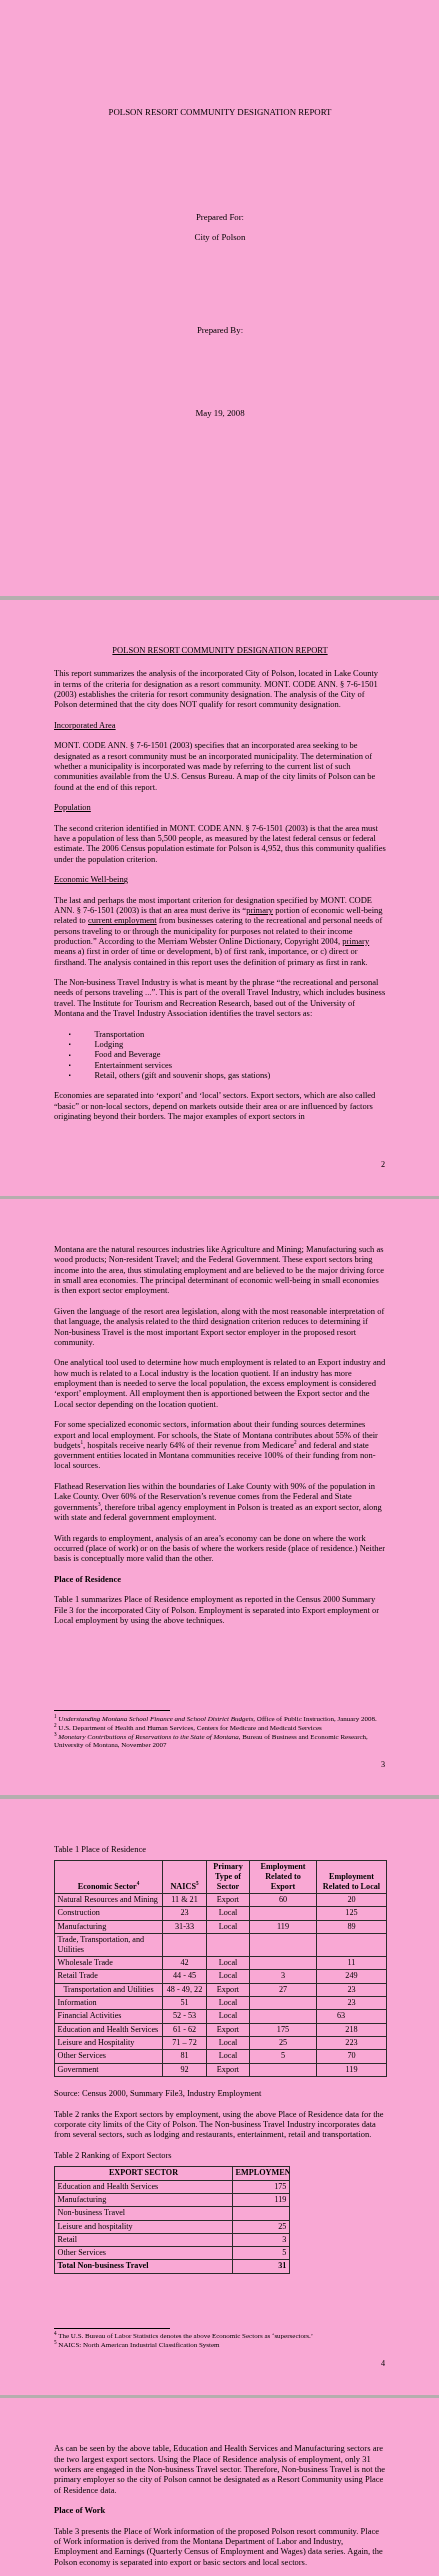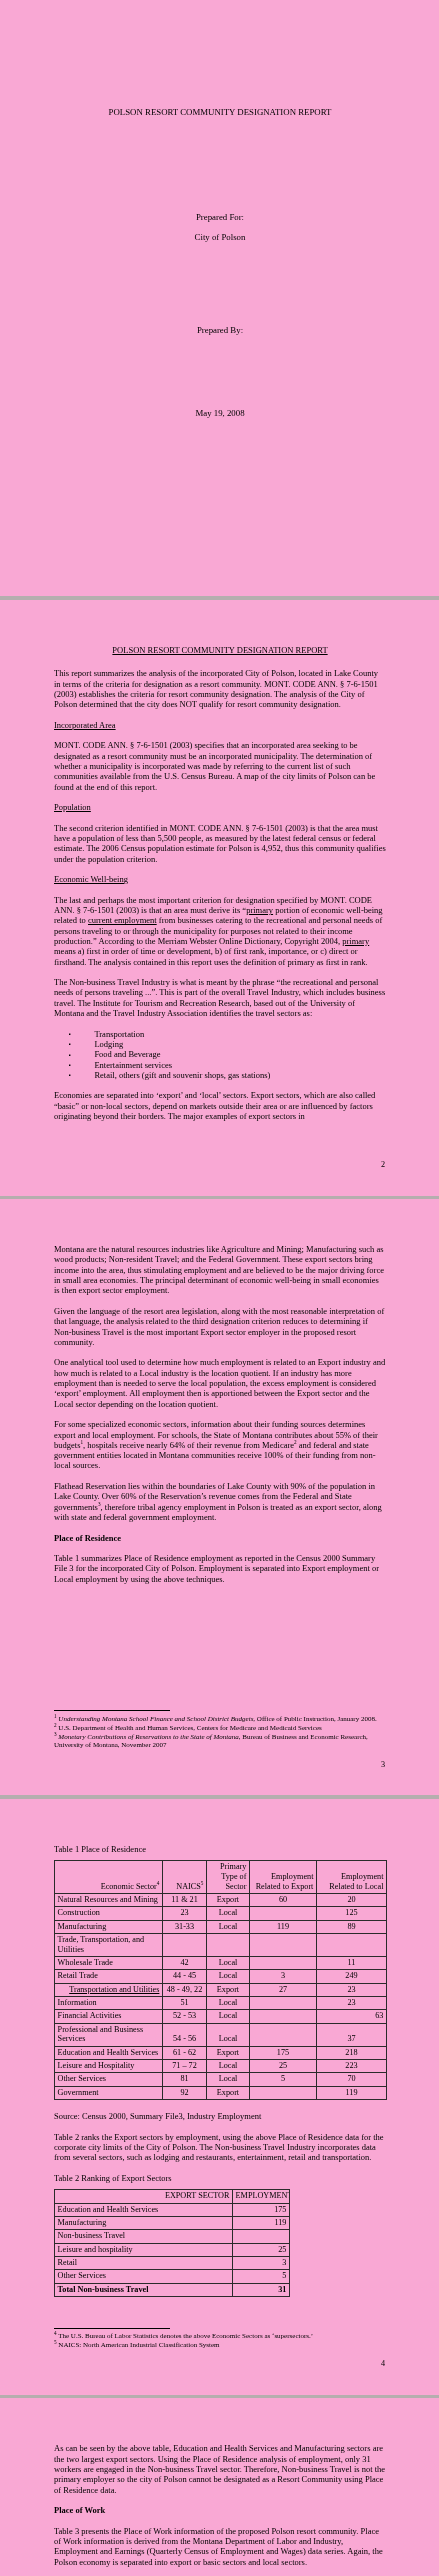--- a/index.html
+++ b/index.html
@@ -16,21 +16,21 @@
   .h-b{font-weight:bold;}
   .u{text-decoration:underline;}
   .i{font-style:italic;}
   sup{font-size:5.2px;line-height:0;}
   ul.bullets{margin:10.3px 0 0 14.4px;padding:0;list-style:none;}
   ul.bullets li{position:relative;padding-left:26px;line-height:10.3px;}
   ul.bullets li::before{content:"▪";position:absolute;left:0;top:0.5px;font-size:5.7px;}
   .tablewrap{margin-top:6.2px;}
   table.data-table{border-collapse:collapse;table-layout:fixed;font-size:8.2px;}
   table.data-table th,table.data-table td{border:0.5px solid #2b2b2b;padding:1px 2.6px 1.5px 2.6px;vertical-align:bottom;line-height:9.8px;overflow:hidden;}
-  table.data-table thead th{font-weight:normal;text-align:right;border-bottom:1.5px solid #2b2b2b;}
+  table.data-table thead th{font-weight:bold;text-align:center;border-bottom:1.5px solid #2b2b2b;}
   td.indent{padding-left:13.4px;}
   tr.bold-row td{font-weight:bold;}
   .table-source{margin-top:11.3px;}
   .footnotes{position:absolute;left:54px;right:54px;bottom:45px;font-size:7px;line-height:8.8px;}
   .fn-rule{width:116px;border-top:1px solid #000;margin-bottom:3.6px;}
   .footnotes p{margin:0;}
   .pagenum{position:absolute;right:55px;bottom:25px;font-size:8.2px;}
 </style>
 </head>
 <body>
@@ -69,20 +69,21 @@
       <div class="pagenum">2</div>
     </div>
   <div class="sep"></div>
   <div class="page body-page">
       <div class="content">
         <p style="margin-top: 0px;"><span>Montana are the natural resources industries like Agriculture and Mining; Manufacturing such as wood products; Non-resident Travel; and the Federal Government. These export sectors bring income into the area, thus stimulating employment and are believed to be the major driving force in small area economies. The principal determinant of economic well-being in small economies is then export sector employment.</span></p>
         <p style="margin-top: 10.3px;"><span>Given the language of the resort area legislation, along with the most reasonable interpretation of that language, the analysis related to the third designation criterion reduces to determining if Non-business Travel is the most important Export sector employer in the proposed resort community.</span></p>
         <p style="margin-top: 10.3px;"><span>One analytical tool used to determine how much employment is related to an Export industry and how much is related to a Local industry is the location quotient. If an industry has more employment than is needed to serve the local population, the excess employment is considered ‘export’ employment. All employment then is apportioned between the Export sector and the Local sector depending on the location quotient.</span></p>
         <p style="margin-top: 10.3px;"><span>For some specialized economic sectors, information about their funding sources determines export and local employment. For schools, the State of Montana contributes about 55% of their budgets</span><sup>1</sup><span>, hospitals receive nearly 64% of their revenue from Medicare</span><sup>2</sup><span> and federal and state government entities located in Montana communities receive 100% of their funding from non-local sources.</span></p>
         <p style="margin-top: 10.3px;"><span>Flathead Reservation lies within the boundaries of Lake County with 90% of the population in Lake County. Over 60% of the Reservation’s revenue comes from the Federal and State governments</span><sup>3</sup><span>, therefore tribal agency employment in Polson is treated as an export sector, along with state and federal government employment.</span></p>
+        <p style="margin-top: 10.3px;"><span>With regards to employment, analysis of an area’s economy can be done on where the work occurred (place of work) or on the basis of where the workers reside (place of residence.) Neither basis is conceptually more valid than the other.</span></p>
         <div class="h-b" style="margin-top: 10.3px;"><span>Place of Residence</span></div>
         <p style="margin-top: 10.3px;"><span>Table 1 summarizes Place of Residence employment as reported in the Census 2000 Summary File 3 for the incorporated City of Polson. Employment is separated into Export employment or Local employment by using the above techniques.</span></p>
       </div>
       <div class="footnotes">
         <div class="fn-rule"></div>
         <p><sup>1</sup> <span class="i">Understanding Montana School Finance and School District Budgets</span><span>, Office of Public Instruction, January 2008.</span></p>
         <p><sup>2</sup> <span>U.S. Department of Health and Human Services, Centers for Medicare and Medicaid Services</span></p>
         <p><sup>3</sup> <span class="i">Monetary Contributions of Reservations to the State of Montana</span><span>, Bureau of Business and Economic Research, University of Montana, November 2007</span></p>
       </div>
       <div class="pagenum">3</div>
@@ -146,46 +147,39 @@
                 <td style="text-align: center;">11</td>
               </tr>
               <tr>
                 <td class="indent" style="text-align: left;">Retail Trade</td>
                 <td style="text-align: center;">44 - 45</td>
                 <td style="text-align: center;">Local</td>
                 <td style="text-align: center;">3</td>
                 <td style="text-align: center;">249</td>
               </tr>
               <tr>
-                <td class="indent" style="text-align: right; text-decoration: underline;">Transportation and Utilities</td>
+                <td class="indent" style="text-align: center;">Transportation and Utilities</td>
                 <td style="text-align: center;">48 - 49, 22</td>
                 <td style="text-align: center;">Export</td>
                 <td style="text-align: center;">27</td>
                 <td style="text-align: center;">23</td>
               </tr>
               <tr>
                 <td style="text-align: left;">Information</td>
                 <td style="text-align: center;">51</td>
                 <td style="text-align: center;">Local</td>
                 <td style="text-align: center;"></td>
                 <td style="text-align: center;">23</td>
               </tr>
               <tr>
                 <td style="text-align: left;">Financial Activities</td>
                 <td style="text-align: center;">52 - 53</td>
                 <td style="text-align: center;">Local</td>
                 <td style="text-align: center;"></td>
-                <td style="text-align: right; padding-left: 20px;">63</td>
-              </tr>
-              <tr>
-                <td style="text-align: left;">Professional and Business Services</td>
-                <td style="text-align: center;">54 - 56</td>
-                <td style="text-align: center;">Local</td>
-                <td style="text-align: center;"></td>
-                <td style="text-align: center;">37</td>
+                <td style="text-align: left; padding-left: 20px;">63</td>
               </tr>
               <tr>
                 <td style="text-align: left;">Education and Health Services</td>
                 <td style="text-align: center;">61 - 62</td>
                 <td style="text-align: center;">Export</td>
                 <td style="text-align: center;">175</td>
                 <td style="text-align: center;">218</td>
               </tr>
               <tr>
                 <td style="text-align: left;">Leisure and Hospitality</td>

